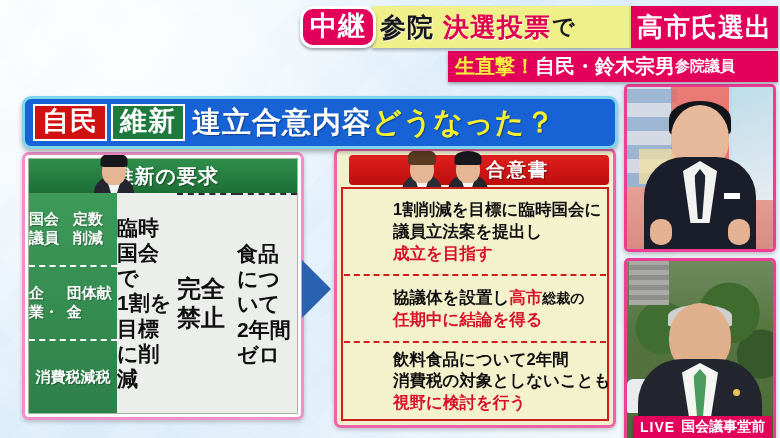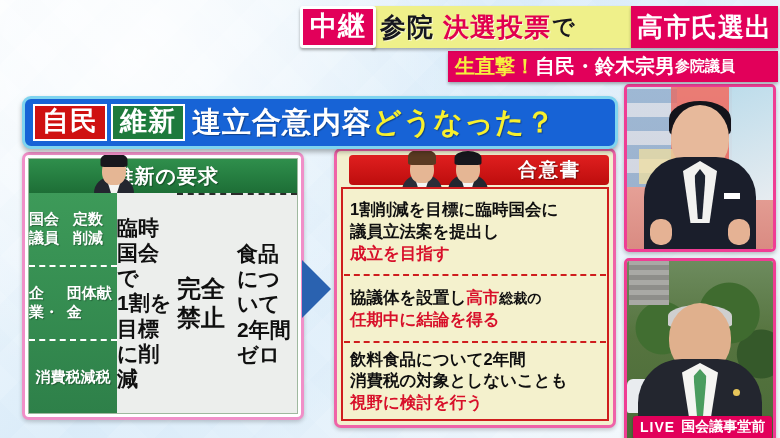--- a/index.html
+++ b/index.html
@@ -26,21 +26,21 @@
       radial-gradient(circle at 18% 12%, rgba(255,255,255,.85), rgba(255,255,255,0) 45%);
   }
 
   
   #headline { position:absolute; left:300px; top:6px; width:478px; z-index:30; }
 
   .hl-row1 { display:flex; align-items:stretch; height:42px; }
   .chip-chukei{
     background:#e2005a;
     border:3px solid #ffffff;
-    border-radius:3px;
+    border-radius:13px;
     color:#ffffff;
     font-size:27px; font-weight:bold; line-height:1;
     padding:4px 7px 5px 7px;
     letter-spacing:1px;
     display:flex; align-items:center;
     box-shadow:0 2px 3px rgba(0,0,0,.35);
     position:relative; z-index:3;
   }
   .band-yellow{
     background:#eff08a;
@@ -162,37 +162,37 @@
     background:#f3f0cf;
     z-index:10;
     box-shadow:0 2px 4px rgba(0,0,0,.2);
     overflow:hidden;
   }
   .rp-head{
     position:absolute; left:12px; right:4px; top:4px; height:30px;
     background:linear-gradient(180deg,#e01f1f,#bd0d0d);
     border-radius:4px;
     display:flex; align-items:center; justify-content:flex-end;
-    padding-right:28px;
+    padding-right:60px;
   }
   .rp-head-txt{ color:#ffffff; font-size:19px; font-weight:bold; letter-spacing:2px;
                 text-shadow:1px 1px 1px rgba(0,0,0,.4); }
   .rp-photos{ position:absolute; left:50px; top:-10px; width:92px; height:44px; display:flex; }
   .rp-body{
     position:absolute; left:4px; right:4px; top:36px; bottom:4px;
     border:2px solid #cf1d1d;
     background:#f4f1cd;
     display:flex; flex-direction:column;
   }
   .rbox{ flex:1; padding:5px 6px 4px 7px; display:flex; flex-direction:column; justify-content:center; }
   .rbox.b1{ flex:1.18; }
   .rbox.b2{ flex:0.88; }
   .rbox.b3{ flex:1.05; }
   .rdash{ border-top:2px dashed #cf1d1d; margin:0 1px; }
-  .rline{ font-size:16.5px; font-weight:bold; color:#101010; line-height:1.33; white-space:nowrap; }
+  .rline{ font-size:16.5px; font-weight:bold; color:#101010; line-height:1.33; white-space:nowrap;margin-left:43px; }
   .rline .red{ color:#d8102a; }
   .rline.red-all{ color:#d8102a; }
   .rline .sm{ font-size:14px; }
 
   
   .tile{ position:absolute; z-index:12; }
   #tile1{ left:624px; top:84px; width:152px; height:168px;
           border:3px solid #ef3d94; border-radius:5px; overflow:hidden;
           box-shadow:0 2px 4px rgba(0,0,0,.25);}
   #tile2{ left:624px; top:258px; width:152px; height:192px;

